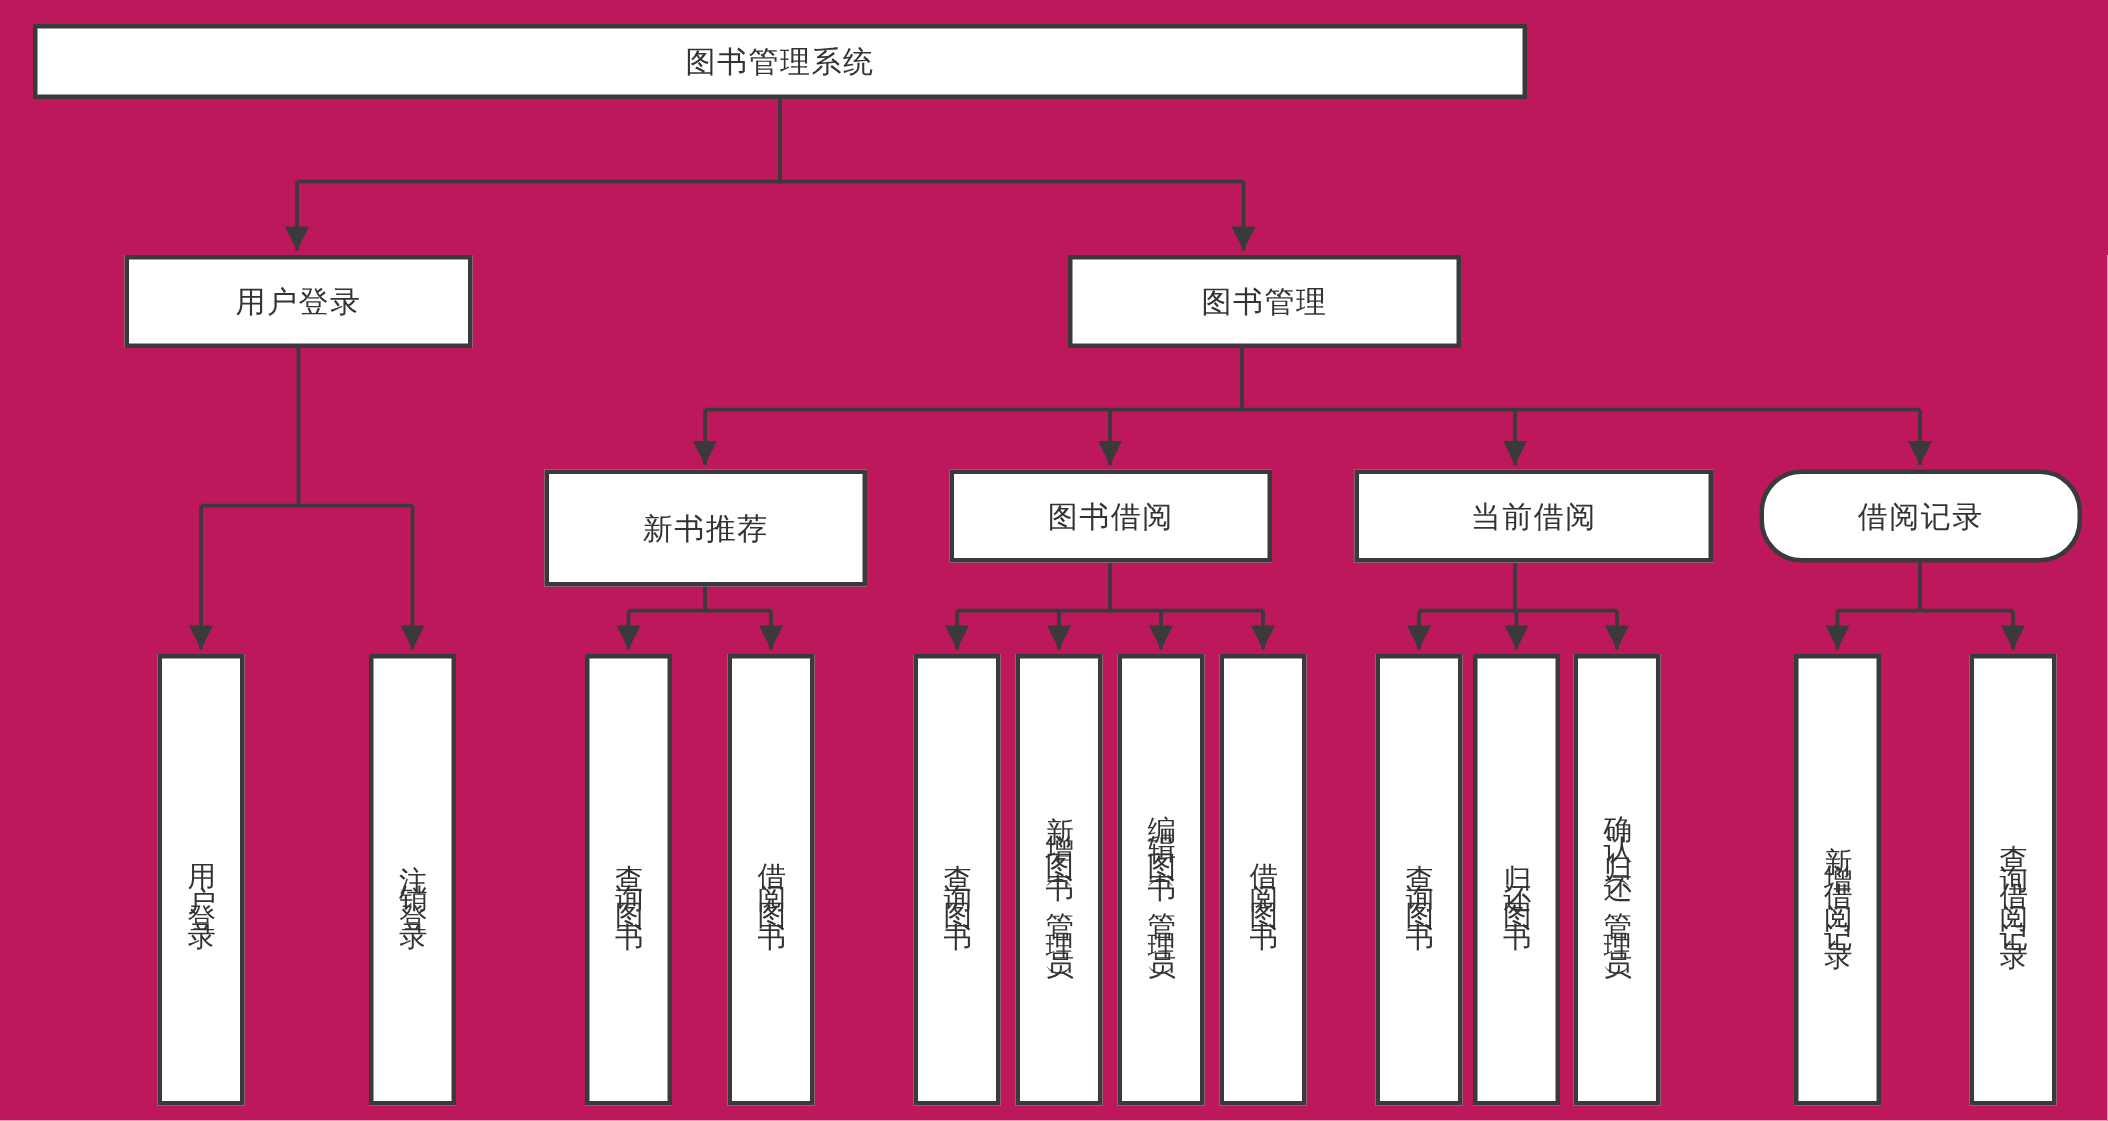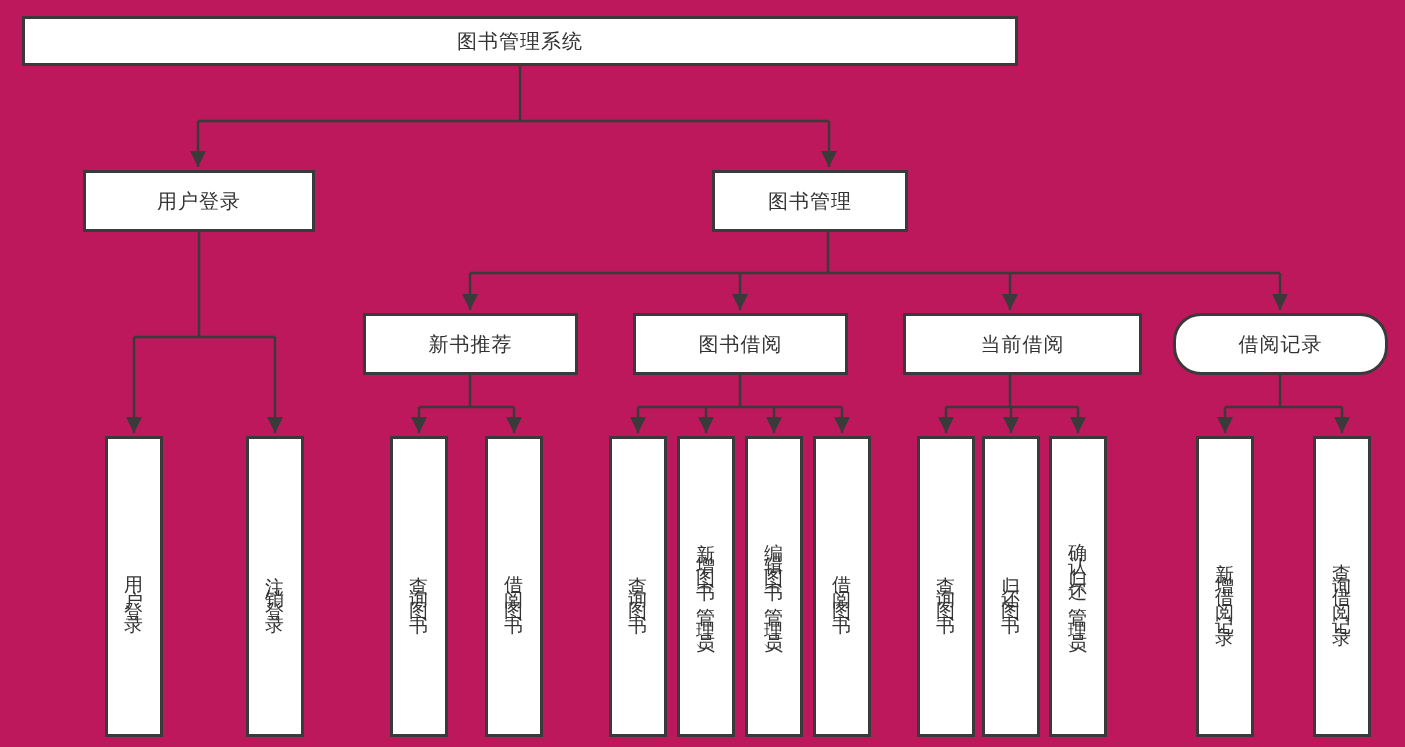--- a/index.html
+++ b/index.html
@@ -47,22 +47,22 @@
   .node.leaf .vtext {
     writing-mode: vertical-rl;
     text-orientation: mixed;
     letter-spacing: 13px;
     line-height: 1;
     white-space: nowrap;
   }
   
   .n-root { left: 22px;  top: 16px;  width: 996px; height: 50px; }
   .n-l2a  { left: 83px;  top: 170px; width: 232px; height: 62px; }
-  .n-l2b  { left: 712px; top: 170px; width: 196px; height: 62px; }
-  .n-l3a  { left: 363px;  top: 313px; width: 215px; height: 62px; }
+  .n-l2b  { left: 712px; top: 170px; width: 262px; height: 62px; }
+  .n-l3a  { left: 363px;  top: 313px; width: 215px; height: 78px; }
   .n-l3b  { left: 633px;  top: 313px; width: 215px; height: 62px; }
   .n-l3c  { left: 903px;  top: 313px; width: 239px; height: 62px; }
   .n-l3d  { left: 1173px; top: 313px; width: 215px; height: 62px; border-radius: 28px; }
   
   .lf-ul1 { left: 105px; }
   .lf-ul2 { left: 246px; }
   .lf-nb1 { left: 390px; }
   .lf-nb2 { left: 485px; }
   .lf-bw1 { left: 609px; }
   .lf-bw2 { left: 677px; }

